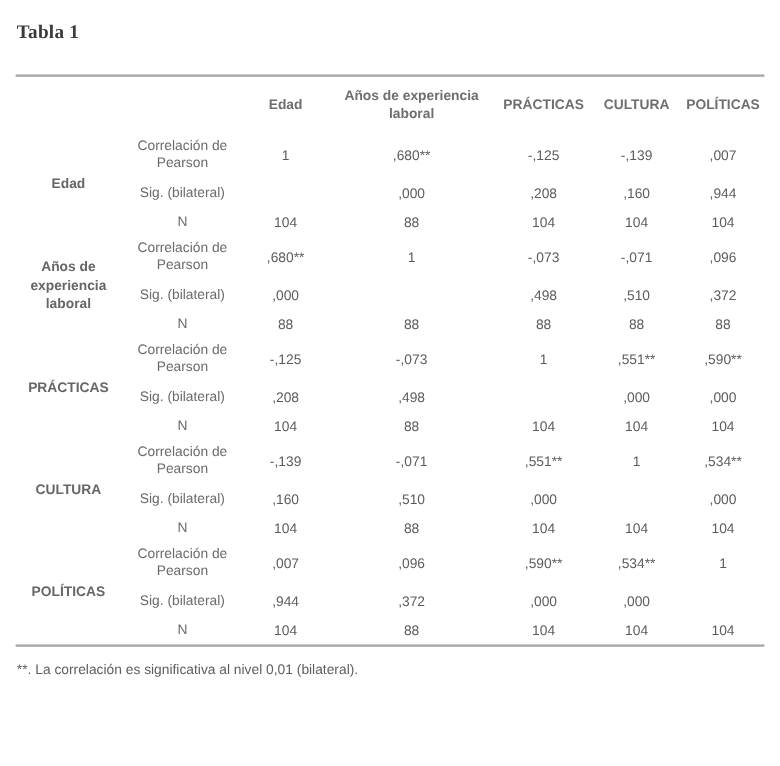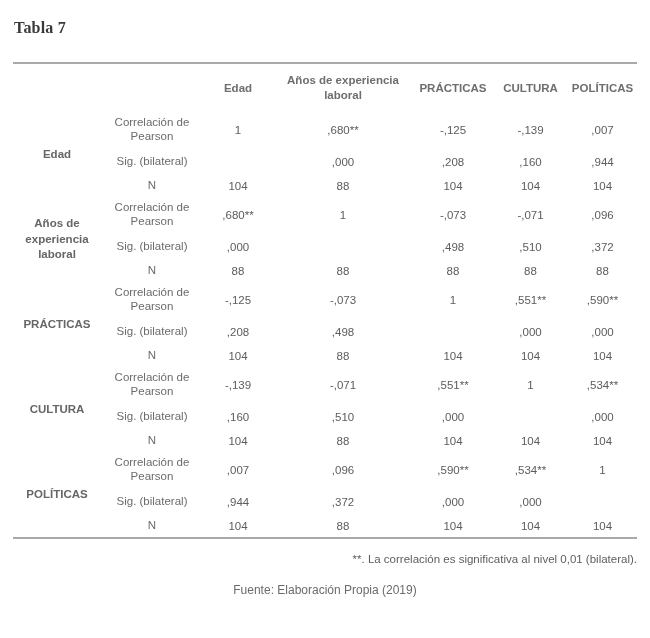--- a/index.html
+++ b/index.html
@@ -68,35 +68,34 @@
   .val-cell {
     color: #5c5c5c;
     font-size: 11.5px;
     display: flex; align-items: center; justify-content: center;
     white-space: nowrap;
   }
   .footnote {
     font-size: 11.5px;
     color: #5e5e5e;
     margin: 14px 0 0 1px;
-    text-align: right;
   }
   .source {
     font-size: 12px;
     color: #6b6b6b;
     text-align: center;
     margin-top: 18px;
   }
 </style>
 </head>
 <body>
 
 <div class="page">
 
-  <div class="title">Tabla 7</div>
+  <div class="title">Tabla 1</div>
 
   <div class="table-wrap">
     <div class="grid-cols header-row">
       <div class="col-head"></div>
       <div class="col-head"></div>
       <div class="col-head">Edad</div>
       <div class="col-head">Años de experiencia laboral</div>
       <div class="col-head">PRÁCTICAS</div>
       <div class="col-head">CULTURA</div>
       <div class="col-head">POLÍTICAS</div>
@@ -204,15 +203,14 @@
           <div class="val-cell" style="grid-area: 3 / 3;">104</div>
           <div class="val-cell" style="grid-area: 3 / 4;">88</div>
           <div class="val-cell" style="grid-area: 3 / 5;">104</div>
           <div class="val-cell" style="grid-area: 3 / 6;">104</div>
           <div class="val-cell" style="grid-area: 3 / 7;">104</div>
         </div>
       </div>
   </div>
 
   <div class="footnote">**. La correlación es significativa al nivel 0,01 (bilateral).</div>
-  <div class="source">Fuente: Elaboración Propia (2019)</div>
 
 </div>
 
 </body></html>

